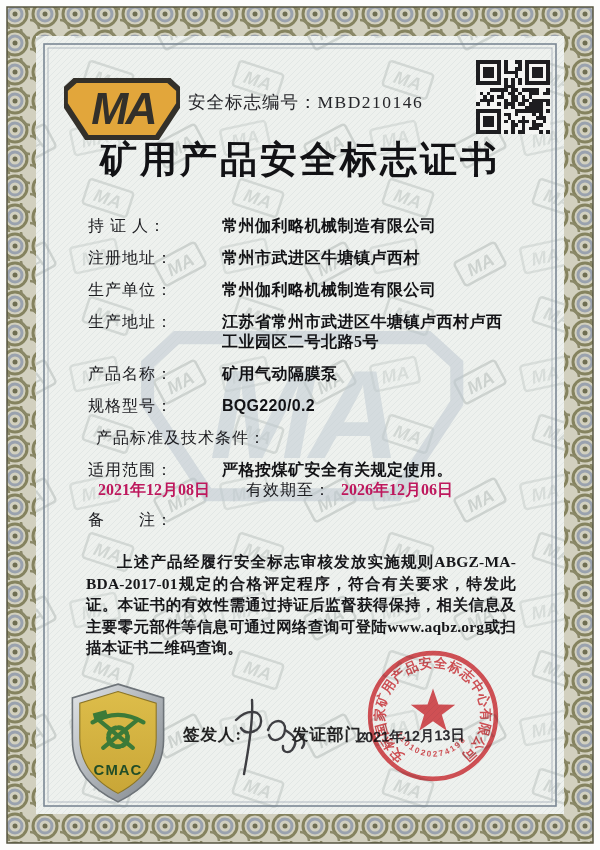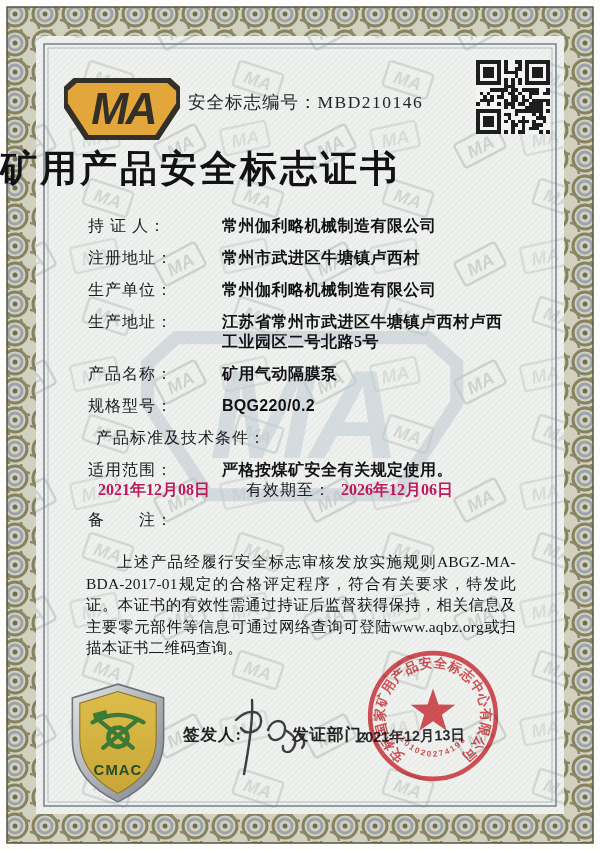--- a/index.html
+++ b/index.html
@@ -6,39 +6,39 @@
   body{width:600px;height:850px;background:#ffffff;font-family:"Liberation Serif","DejaVu Serif",serif;}
   .cert{position:relative;width:600px;height:850px;overflow:hidden;}
   .bg-svg{position:absolute;left:0;top:0;}
 
   
   .ma-logo{position:absolute;left:64px;top:78px;width:116px;height:62px;}
   .cert-no{position:absolute;left:188px;top:90px;font-size:17.5px;color:#26262a;letter-spacing:1px;}
   .cert-no .num{font-family:"Liberation Serif","DejaVu Serif",serif;letter-spacing:1.5px;margin-left:0;}
   .qr{position:absolute;left:476px;top:60px;width:74px;height:74px;}
 
-  .title{position:absolute;left:0;right:0;top:144px;text-align:left;
+  .title{position:absolute;left:0;right:0;top:135px;text-align:center;
          font-size:37px;font-weight:bold;color:#121215;letter-spacing:3px;}
 
   
   .fields{position:absolute;left:88px;top:216px;width:428px;}
   .row{display:flex;align-items:flex-start;line-height:20px;margin-bottom:12px;font-size:16px;gap:32px;}
   .row .lbl{flex:0 0 102px;color:#1c1c20;letter-spacing:1px;white-space:nowrap;}
   .row .lbl.wide{flex:0 0 178px;margin-left:8px;}
   .row .val{font-weight:600;color:#121215;letter-spacing:0.5px;}
   .row .val.latin{font-family:"Liberation Sans","DejaVu Sans",sans-serif;font-weight:bold;letter-spacing:0.3px;}
 
   .dates{position:absolute;left:88px;top:480px;width:440px;font-size:16px;line-height:20px;display:flex;}
   .dates .lbl{color:#1c1c20;letter-spacing:1px;}
   .dates .val{font-weight:600;color:#be185d;margin-left:10px;}
   .dates .grp2{margin-left:36px;display:flex;}
   .remark{position:absolute;left:88px;top:510px;font-size:16px;color:#1c1c20;letter-spacing:1px;}
 
   .statement{position:absolute;left:86px;top:551px;width:430px;font-size:15.5px;line-height:21.5px;
-             text-align:justify;text-indent:2em;color:#17171a;font-weight:400;letter-spacing:0.2px;}
+             text-align:justify;text-indent:2em;color:#17171a;font-weight:700;letter-spacing:0.2px;}
 
   
   .cmac{position:absolute;left:63px;top:682px;width:110px;height:122px;}
   .signer-lbl{position:absolute;left:183px;top:724px;font-size:16.5px;font-weight:bold;color:#222;letter-spacing:1px;}
   .signature{position:absolute;left:222px;top:690px;width:95px;height:100px;}
   .dept-lbl{position:absolute;left:292px;top:724px;font-size:16.5px;font-weight:bold;color:#222;letter-spacing:1px;}
   .stamp-date{position:absolute;left:357px;top:727px;font-size:14.5px;font-weight:bold;color:#2c2c30;
               font-family:"Liberation Sans","DejaVu Sans",sans-serif;transform:rotate(-1.5deg);}
   .stamp{position:absolute;left:362px;top:645px;width:142px;height:142px;mix-blend-mode:multiply;opacity:0.92;}
 </style>

